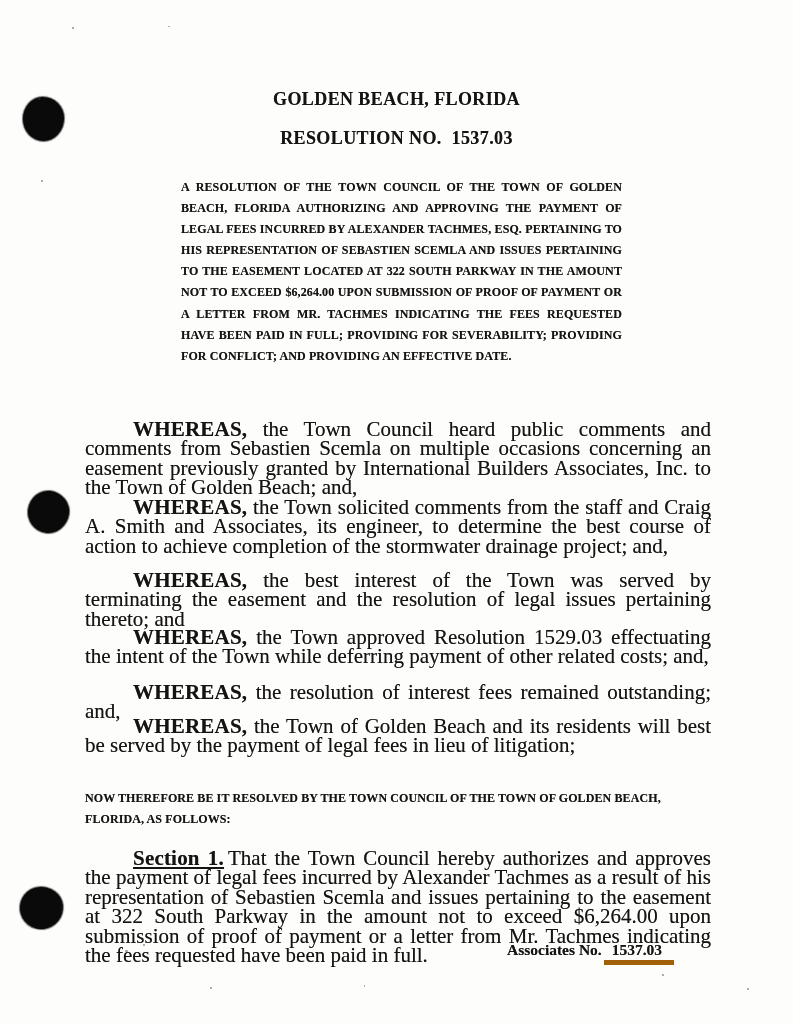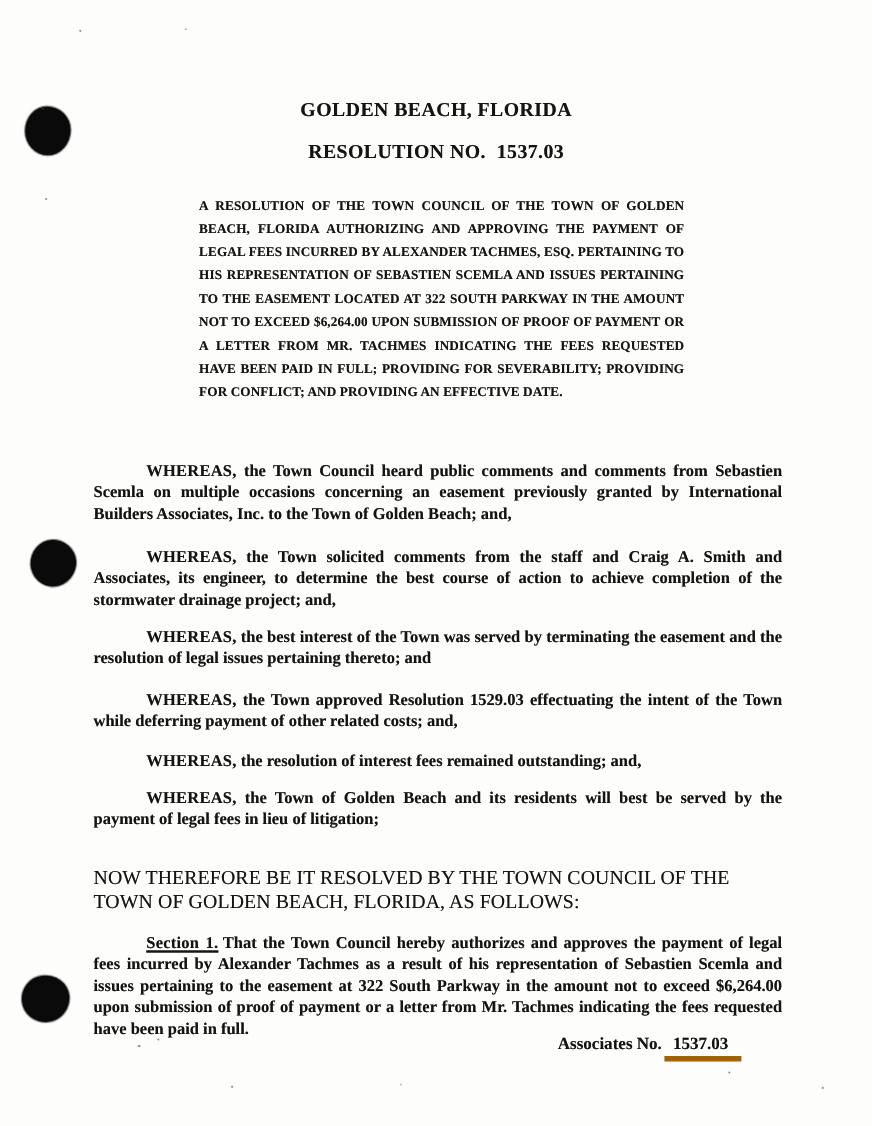--- a/index.html
+++ b/index.html
@@ -56,43 +56,42 @@
     text-align: justify;
     letter-spacing: 0.1px;
   }
 
   
   .body-para {
     position: absolute;
     left: 85px;
     width: 626px;
     margin: 0;
-    font-size: 15px;
+    font-size: 21px;
     line-height: 19.4px;
     text-align: justify;
     text-indent: 48px;
-    font-weight: bold;
   }
   .body-para b { letter-spacing: 0.2px; }
 
   .p-1 { top: 420px; }
   .p-2 { top: 498px; }
   .p-3 { top: 571px; }
   .p-4 { top: 628px; }
   .p-5 { top: 683px; }
   .p-6 { top: 717px; }
 
   .resolved-block {
     position: absolute;
     left: 85px;
     top: 788px;
     width: 636px;
     margin: 0;
-    font-weight: normal;
-    font-size: 18px;
+    font-weight: bold;
+    font-size: 12px;
     line-height: 20.5px;
     letter-spacing: 0.1px;
   }
 
   .section-para { top: 849px; }
   .section-label {
     text-decoration: underline;
     text-decoration-thickness: 1.6px;
     text-underline-offset: 2px;
     margin-right: 4px;

